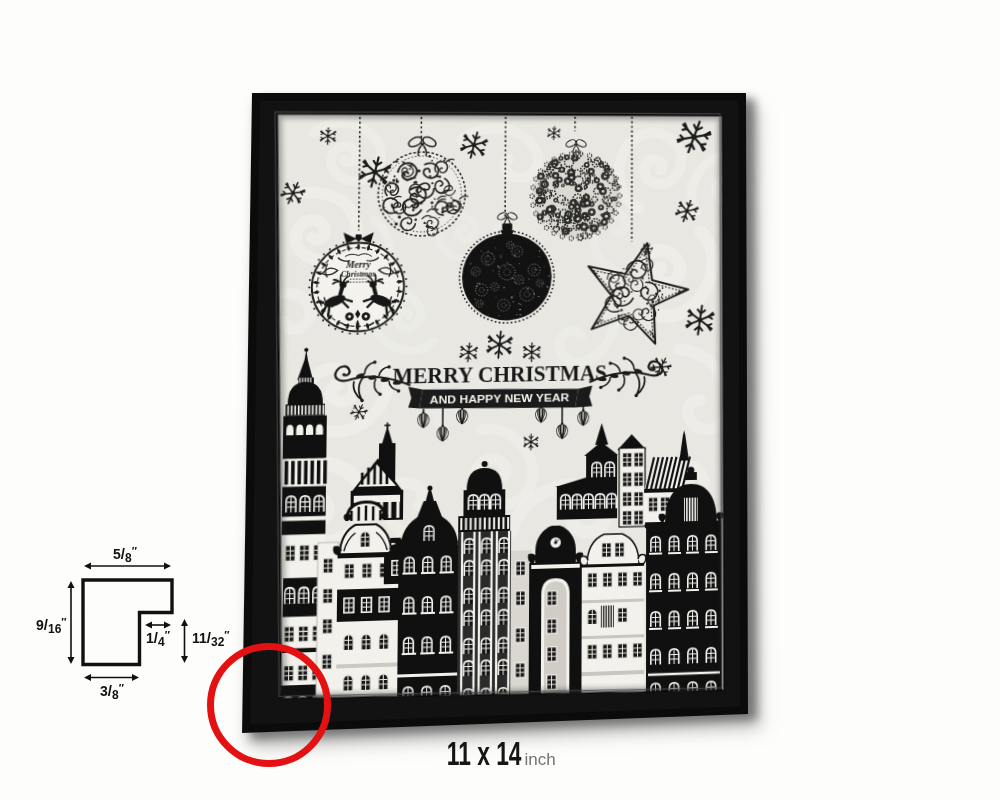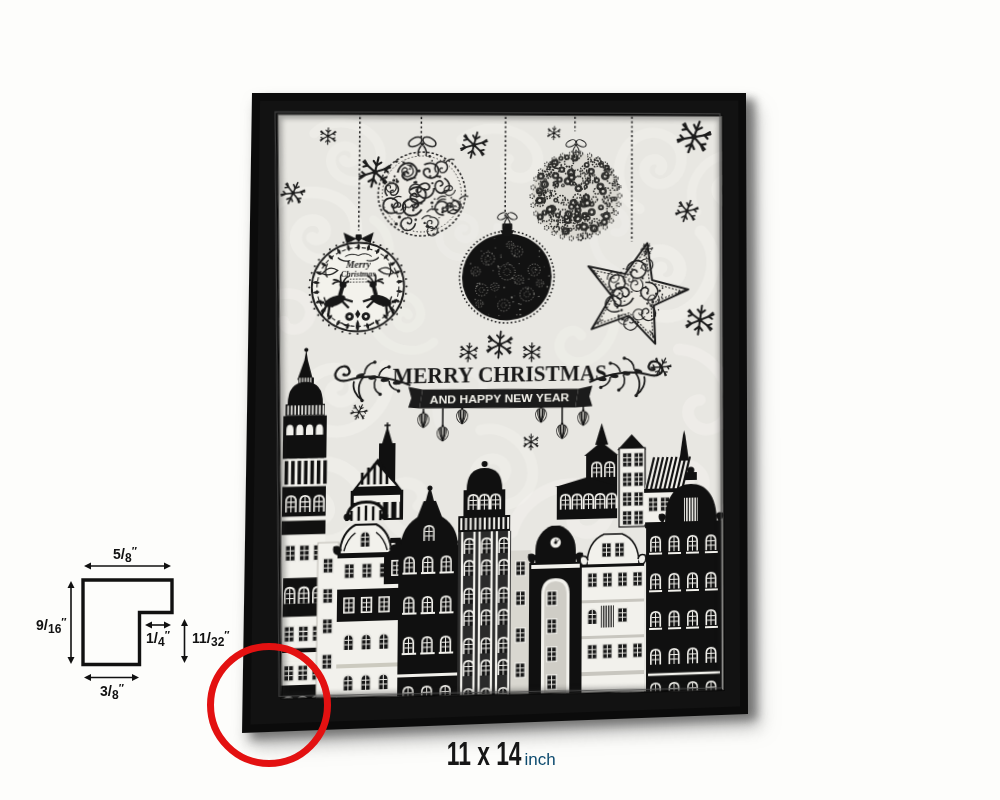--- a/index.html
+++ b/index.html
@@ -2,21 +2,21 @@
 <html><head><meta charset="utf-8">
 <style>
  html,body{margin:0;padding:0;width:1000px;height:800px;background:#fdfdfb;overflow:hidden}
  body{position:relative;font-family:"Liberation Sans", sans-serif}
  #frame{position:absolute;left:0;top:0;width:494px;height:640px;transform-origin:0 0;
    transform:matrix3d(1.04510221,0.00562266,0,0.00006046,-0.02463703,0.97270323,0,-0.00003724,0,0,1,0,252,93,0,1);
    filter:drop-shadow(9px 6px 5px rgba(75,75,75,0.62)) drop-shadow(5px 10px 7px rgba(110,110,110,0.5));}
  #redcirc{position:absolute;left:207px;top:643px;width:124px;height:124px;border:7px solid #e31111;border-radius:50%;box-sizing:border-box;z-index:5}
  #caption{position:absolute;left:-7px;top:735px;width:1000px;text-align:center;color:#161616}
  #caption .big{font-size:33px;font-weight:bold;display:inline-block;transform:scaleX(0.69);transform-origin:center;letter-spacing:0px;vertical-align:baseline}
- #caption .small{font-size:17px;color:#0c4a6e;margin-left:-14px}
+ #caption .small{font-size:17px;color:#737373;margin-left:-14px}
 </style></head>
 <body>
 <div id="frame"><svg width="494" height="640" viewBox="0 0 494 640">
 
 <defs>
 <g id="sfl">
  <g stroke="#1b1b1b" stroke-width="1.35" stroke-linecap="round" fill="none">
   <path d="M0,-10 L0,10 M-8.7,-5 L8.7,5 M-8.7,5 L8.7,-5"></path>
   <path d="M-2.5,-7 L0,-4.5 L2.5,-7 M-2.5,7 L0,4.5 L2.5,7"></path>
   <path d="M-8,-1.8 L-5.5,-3.2 L-8,-6 M8,1.8 L5.5,3.2 L8,6"></path>

